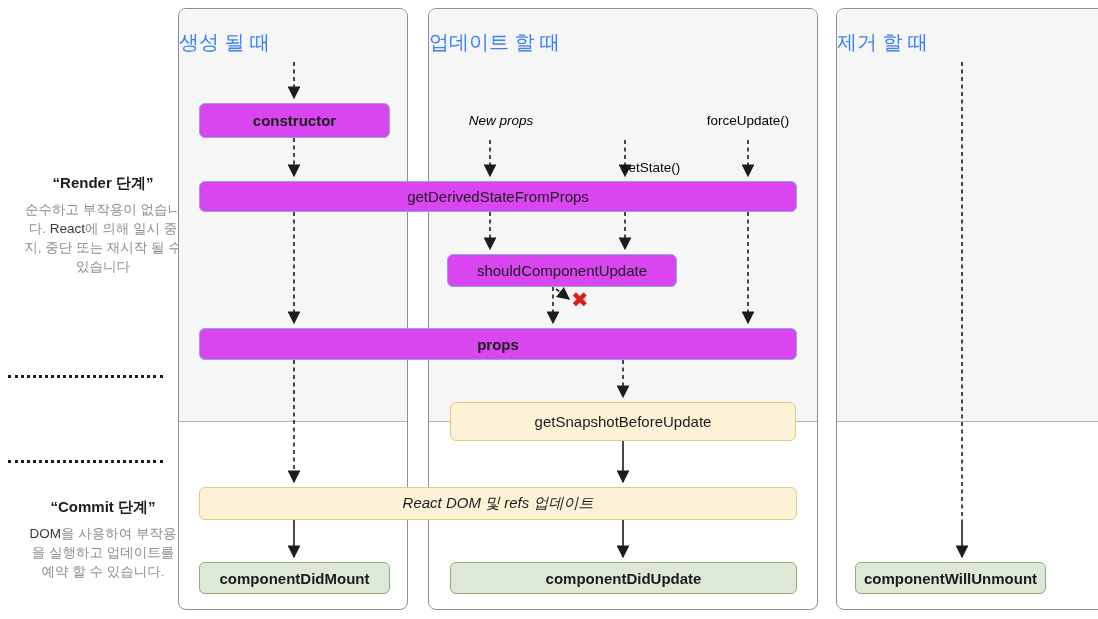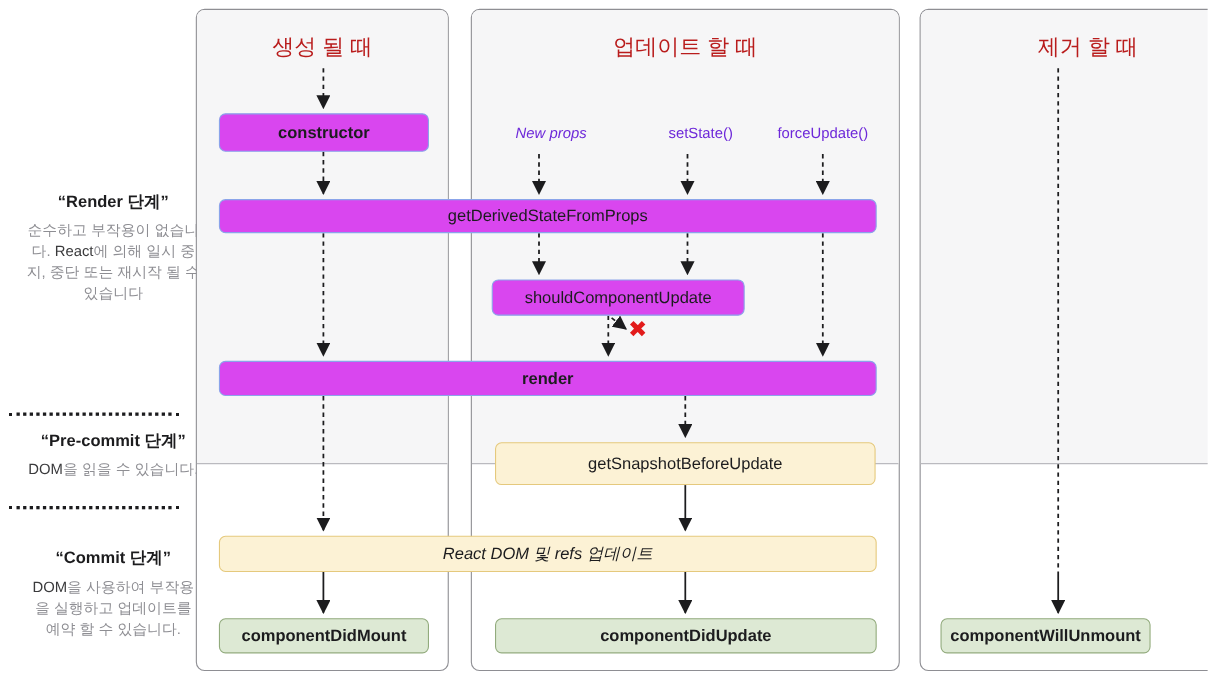--- a/index.html
+++ b/index.html
@@ -21,22 +21,22 @@
   .sep-2 { top:460px; }
 
   
   .panel { position:absolute; top:8px; height:602px; background:#ffffff;
            border:1px solid #8e8e93; border-radius:8px; overflow:hidden; }
   .panel-top { position:absolute; left:0; top:0; width:100%; height:413px;
                background:#f6f6f7; border-bottom:1px solid #b4b4b8; }
   .panel-mount   { left:178px; width:230px; }
   .panel-update  { left:428px; width:390px; }
   .panel-unmount { left:836px; width:306px; }
-  .panel-title { position:absolute; top:20px; left:0; width:100%; text-align:center;
-                 font-size:20px; font-weight:500; color:#b91c1c; }
+  .panel-title { position:absolute; top:20px; left:0; width:100%; 
+                 font-size:20px; font-weight:500; color:#3b82f6; }
 
   
   .lbox { position:absolute; display:flex; align-items:center; justify-content:center;
           font-size:15px; border-radius:6px; z-index:4; }
   .blue   { background:#d946ef; border:1.5px solid #8ba4ea; }
   .yellow { background:#fcf2d5; border:1.5px solid #e5c97d; }
   .green  { background:#dde9d4; border:1.5px solid #92ab7d; }
   .bold { font-weight:bold; }
   .ital { font-style:italic; }
 
@@ -44,24 +44,24 @@
   .box-getderived    { left:199px; top:181px; width:598px; height:31px; }
   .box-shouldupdate  { left:447px; top:254px; width:230px; height:33px; }
   .box-render        { left:199px; top:328px; width:598px; height:32px; }
   .box-snapshot      { left:450px; top:402px; width:346px; height:39px; }
   .box-reactdom      { left:199px; top:487px; width:598px; height:33px; }
   .box-didmount      { left:199px; top:562px; width:191px; height:32px; }
   .box-didupdate     { left:450px; top:562px; width:347px; height:32px; }
   .box-willunmount   { left:855px; top:562px; width:191px; height:32px; }
 
   
-  .trigger { position:absolute; top:113px; font-size:13.5px; color:#6d28d9;
+  .trigger { position:absolute; top:113px; font-size:13.5px; color:#000000;
              text-align:center; z-index:3; }
   .trig-newprops    { left:446px; width:110px; font-style:italic; }
-  .trig-setstate    { left:582px; width:110px; }
+  .trig-setstate    { left:596px; width:110px;margin-top:47px; }
   .trig-forceupdate { left:693px; width:110px; }
 
   
   .arrows { position:absolute; left:0; top:0; width:1098px; height:619px;
             z-index:2; pointer-events:none; }
   .arrows line { stroke:#1c1c1e; stroke-width:1.6; }
   .dash { stroke-dasharray:4 3.5; }
   .stop-x { position:absolute; left:571px; top:289px; font-size:21px; font-weight:bold;
             color:#e21b1b; z-index:5; line-height:1; }
 </style>
@@ -69,24 +69,20 @@
 <body>
 
 <div class="canvas">
 
   <aside class="sidebar">
     <div class="phase-block phase-1">
       <div class="phase-title">“Render 단계”</div>
       <div class="phase-desc"><span>순수하고 부작용이 없습니다. </span><span class="em">React</span><span>에 의해 일시 중지, 중단 또는 재시작 될 수 있습니다</span></div>
     </div>
     <div class="dotted-sep sep-1"></div>
-    <div class="phase-block phase-2">
-      <div class="phase-title">“Pre-commit 단계”</div>
-      <div class="phase-desc"><span class="em">DOM</span><span>을 읽을 수 있습니다.</span></div>
-    </div>
     <div class="dotted-sep sep-2"></div>
     <div class="phase-block phase-3">
       <div class="phase-title">“Commit 단계”</div>
       <div class="phase-desc"><span class="em">DOM</span><span>을 사용하여 부작용을 실행하고 업데이트를 예약 할 수 있습니다.</span></div>
     </div>
   </aside>
 
   <section class="panel panel-mount">
     <div class="panel-top"></div>
     <h2 class="panel-title">생성 될 때</h2>
@@ -128,21 +124,21 @@
     <line x1="962" y1="520" x2="962" y2="557" marker-end="url(#ah)"></line>
   </svg>
 
   <div class="trigger trig-newprops">New props</div>
   <div class="trigger trig-setstate">setState()</div>
   <div class="trigger trig-forceupdate">forceUpdate()</div>
 
   <div class="lbox blue bold box-constructor">constructor</div>
   <div class="lbox blue box-getderived">getDerivedStateFromProps</div>
   <div class="lbox blue box-shouldupdate">shouldComponentUpdate</div>
-  <div class="lbox blue bold box-render">render</div>
+  <div class="lbox blue bold box-render">props</div>
   <div class="lbox yellow box-snapshot">getSnapshotBeforeUpdate</div>
   <div class="lbox yellow ital box-reactdom">React DOM 및 refs 업데이트</div>
   <div class="lbox green bold box-didupdate">componentDidUpdate</div>
   <div class="lbox green bold box-didmount">componentDidMount</div>
   <div class="lbox green bold box-willunmount">componentWillUnmount</div>
 
   <div class="stop-x">✖</div>
 
 </div>
 

